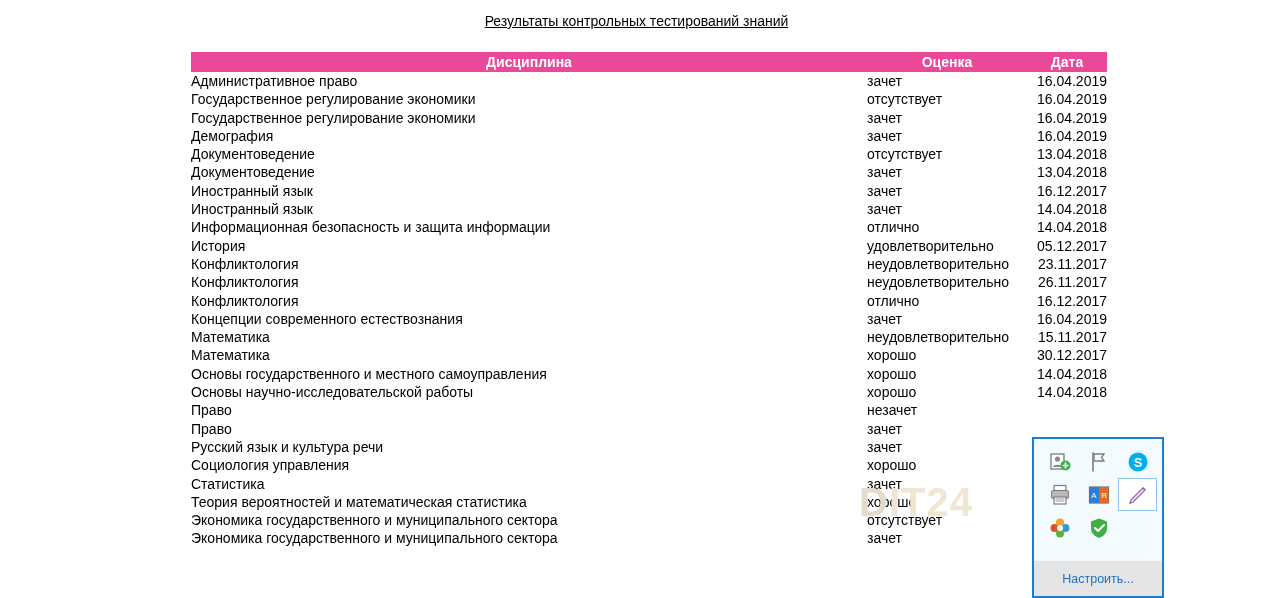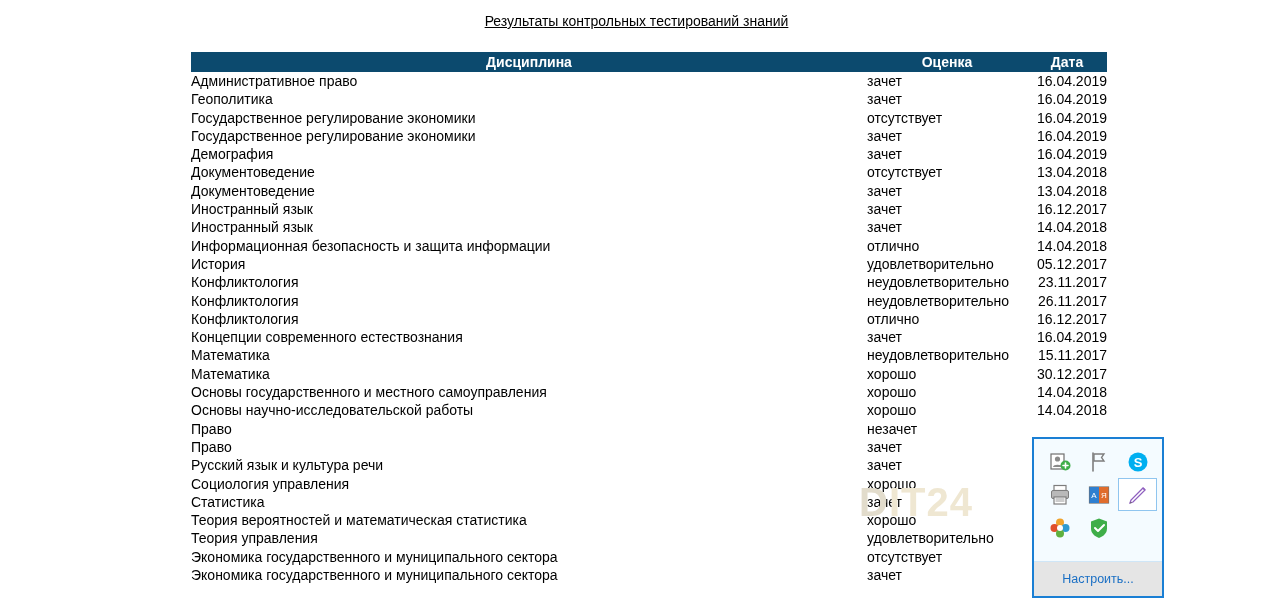--- a/index.html
+++ b/index.html
@@ -32,21 +32,21 @@
     top: 52px;
     left: 191px;
     width: 916px;
   }
   table.results {
     border-collapse: collapse;
     width: 916px;
     table-layout: fixed;
   }
   table.results thead th {
-    background: #0c4a6e;
+    background: #ec4899;
     color: #ffffff;
     font-size: 14px;
     font-weight: bold;
     height: 20px;
     padding: 0;
     text-align: center;
     border: none;
   }
   table.results thead th.c-disc { width: 676px; }
   table.results thead th.c-mark { width: 160px; }
@@ -150,25 +150,20 @@
           <th class="c-date">Дата</th>
         </tr>
       </thead>
       <tbody id="tbody">
           <tr>
             <td class="c-disc">Административное право</td>
             <td class="c-mark">зачет</td>
             <td class="c-date">16.04.2019</td>
           </tr>
           <tr>
-            <td class="c-disc">Геополитика</td>
-            <td class="c-mark">зачет</td>
-            <td class="c-date">16.04.2019</td>
-          </tr>
-          <tr>
             <td class="c-disc">Государственное регулирование экономики</td>
             <td class="c-mark">отсутствует</td>
             <td class="c-date">16.04.2019</td>
           </tr>
           <tr>
             <td class="c-disc">Государственное регулирование экономики</td>
             <td class="c-mark">зачет</td>
             <td class="c-date">16.04.2019</td>
           </tr>
           <tr>
@@ -267,25 +262,20 @@
             <td class="c-date"></td>
           </tr>
           <tr>
             <td class="c-disc">Статистика</td>
             <td class="c-mark">зачет</td>
             <td class="c-date"></td>
           </tr>
           <tr>
             <td class="c-disc">Теория вероятностей и математическая статистика</td>
             <td class="c-mark">хорошо</td>
-            <td class="c-date"></td>
-          </tr>
-          <tr>
-            <td class="c-disc">Теория управления</td>
-            <td class="c-mark">удовлетворительно</td>
             <td class="c-date"></td>
           </tr>
           <tr>
             <td class="c-disc">Экономика государственного и муниципального сектора</td>
             <td class="c-mark">отсутствует</td>
             <td class="c-date"></td>
           </tr>
           <tr>
             <td class="c-disc">Экономика государственного и муниципального сектора</td>
             <td class="c-mark">зачет</td>

